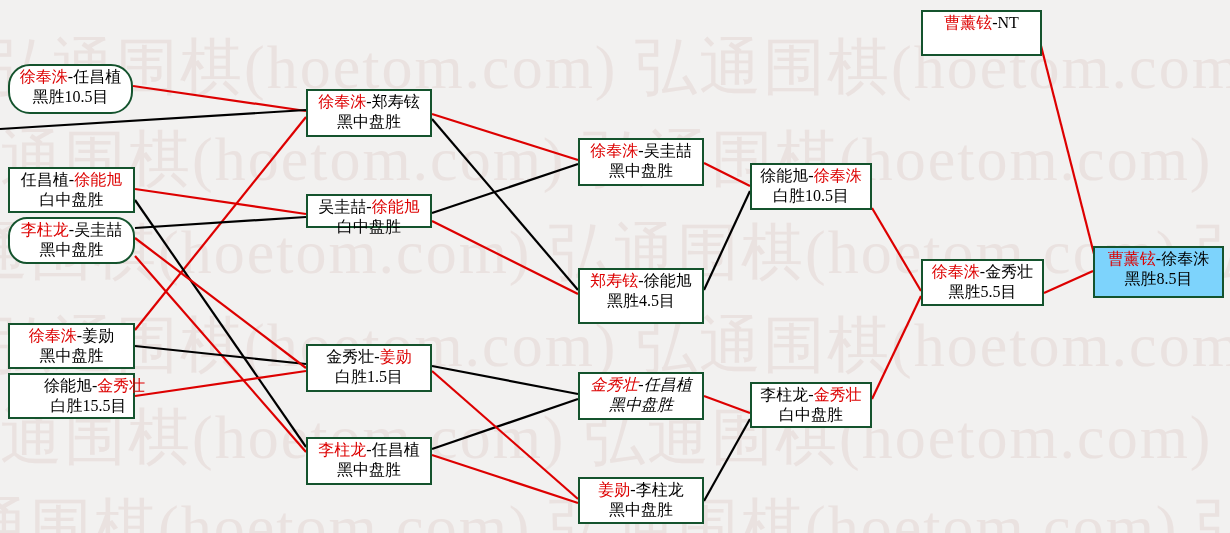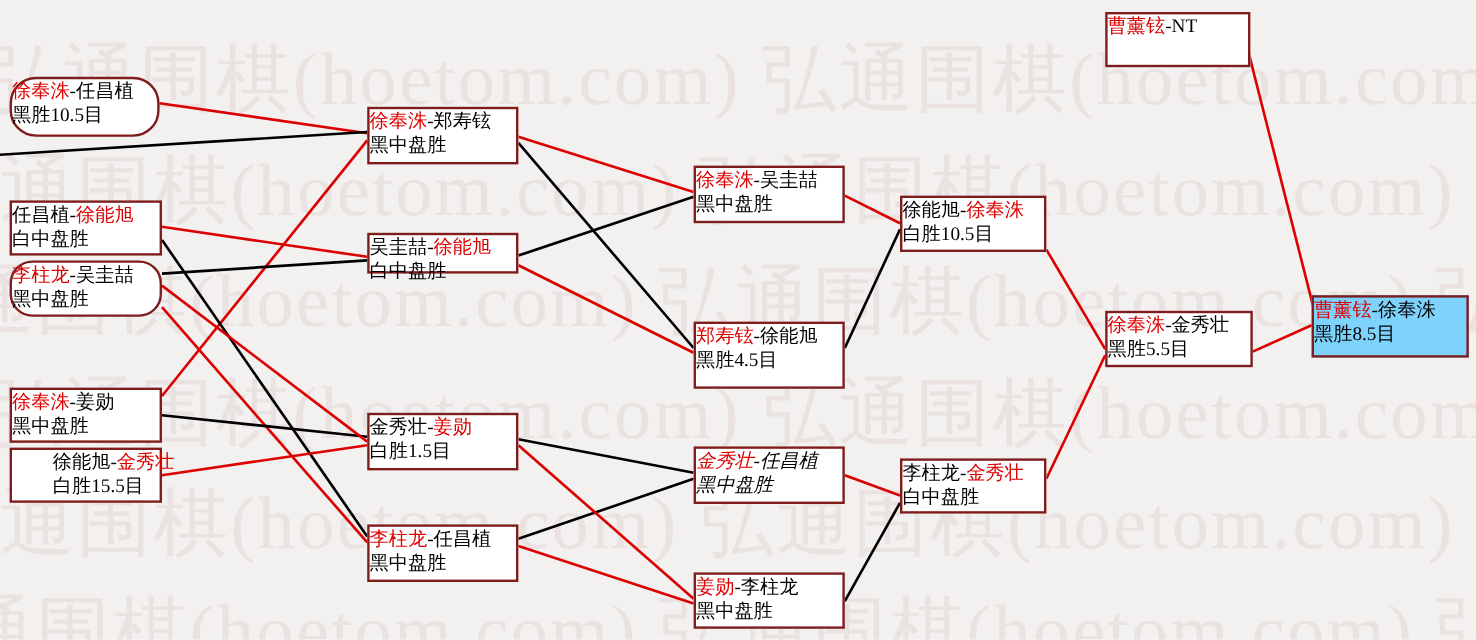--- a/index.html
+++ b/index.html
@@ -18,22 +18,23 @@
     line-height:62px;
     letter-spacing:2px;
     font-family:"Liberation Serif","DejaVu Serif",serif;
     user-select:none;
   }
   .lines{position:absolute;left:0;top:0;z-index:1;}
   .boxes{position:absolute;inset:0;z-index:2;}
   .match{
     position:absolute;
     background:#ffffff;
-    border:2px solid #7f1d1d;
+    border:2px solid #14532d;
     box-sizing:border-box;
+    text-align:center;
     font-size:16px;
     line-height:20px;
     padding-top:1px;
     color:#000000;
   }
   .match .names{white-space:nowrap;}
   .match .result{white-space:nowrap;}
   .p.red{color:var(--red);}
 </style>
 </head>

